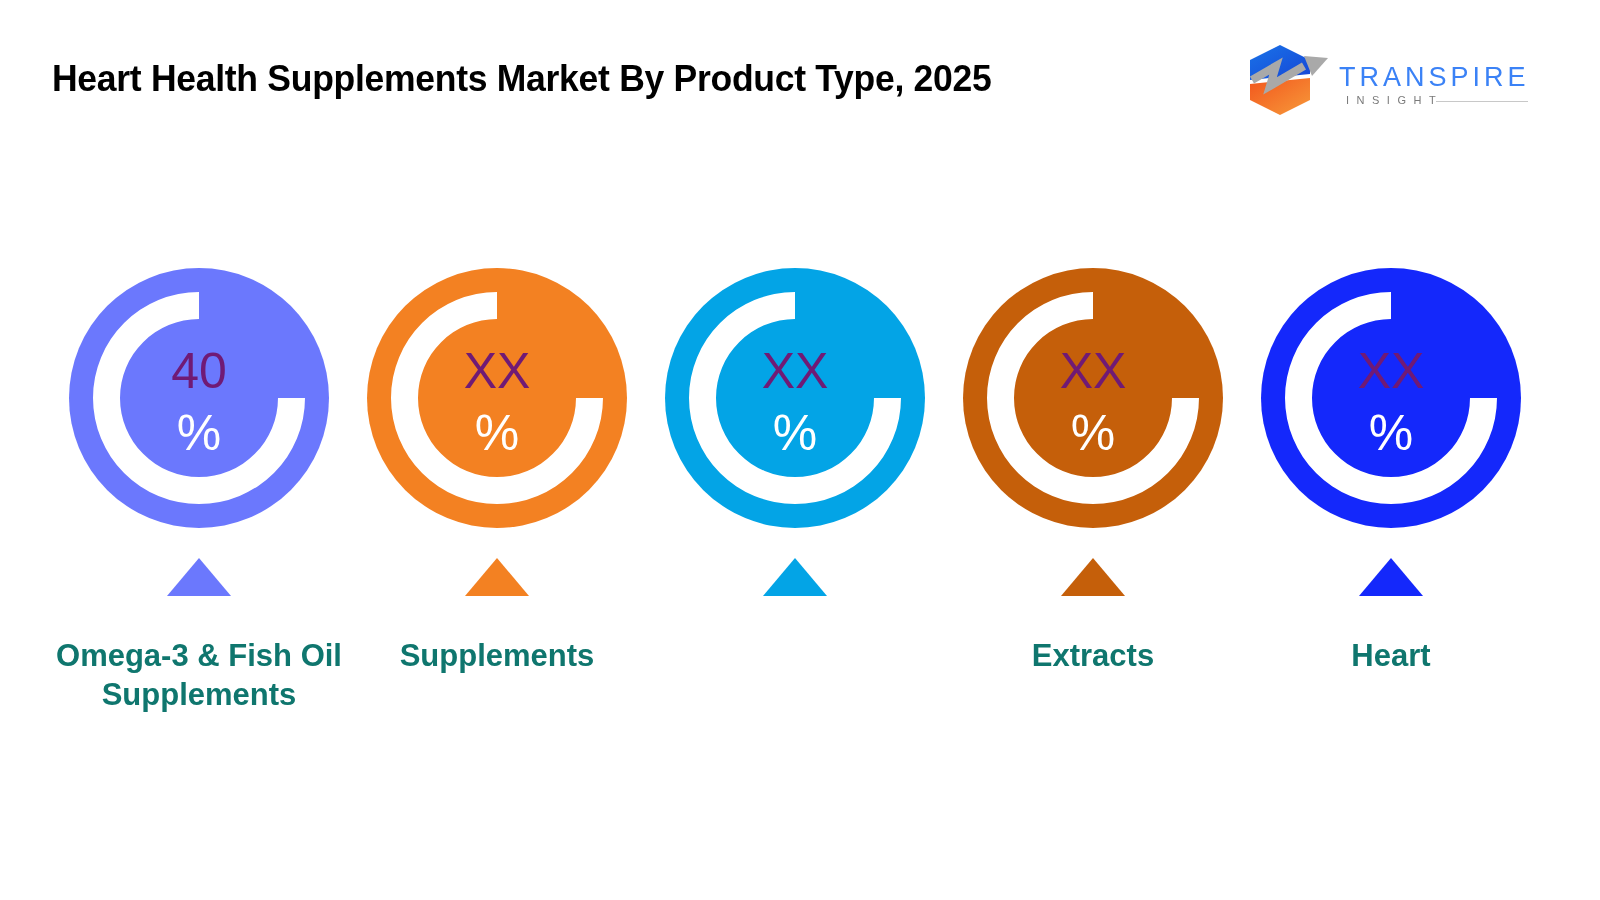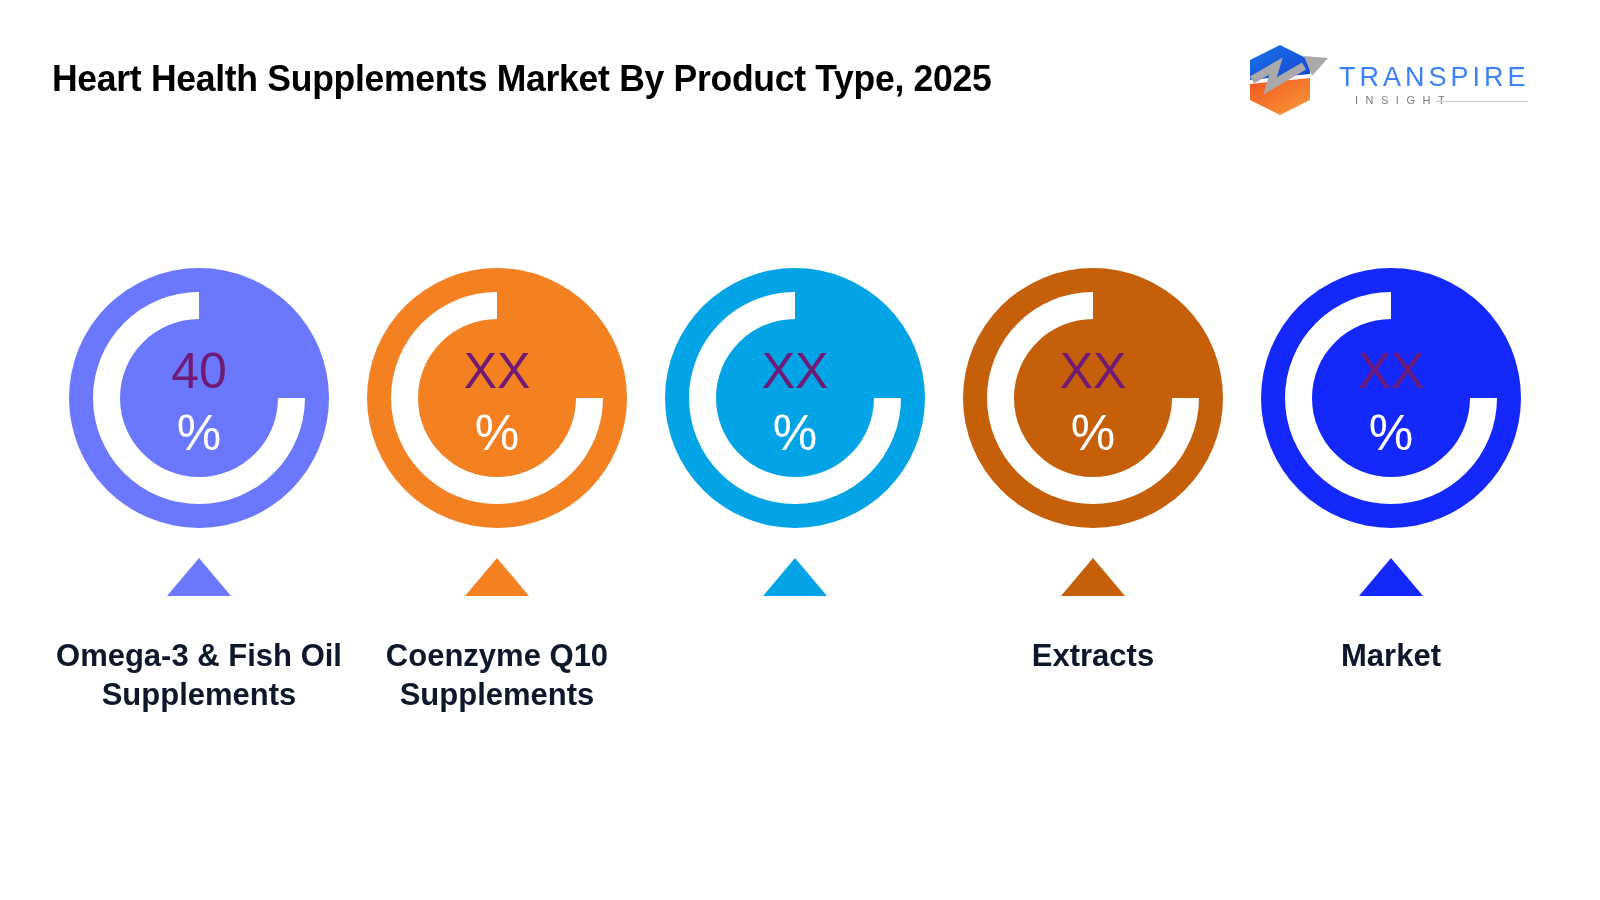--- a/index.html
+++ b/index.html
@@ -15,21 +15,21 @@
     }
 
     .logo { position: absolute; left: 1246px; top: 44px; width: 290px; height: 74px; }
     .logo svg { position: absolute; left: 0; top: 0; }
     .logo-name {
       position: absolute; left: 93px; top: 18px;
       font-family: "Liberation Sans", sans-serif; font-size: 27px; letter-spacing: 4px;
       color: #3b82f6; white-space: nowrap;
     }
     .logo-sub {
-      position: absolute; left: 109px; top: 50px;
+      position: absolute; left: 100px; top: 50px;
       font-family: "Liberation Sans", sans-serif; font-size: 11px; letter-spacing: 7.5px;
       color: #7a7a7a; white-space: nowrap;
     }
     .logo-line { position: absolute; left: 190px; top: 57px; width: 92px; height: 1px; background: #c8c8c8; }
 
     .item { position: absolute; top: 268px; width: 300px; }
     .disc { position: absolute; left: 20px; top: 0; width: 260px; height: 260px; }
     .disc svg { position: absolute; left: 0; top: 0; }
     .value {
       position: absolute; left: 0; width: 260px; top: 72px;
@@ -37,21 +37,21 @@
       font-size: 50px; line-height: 62px;
     }
     .pct {
       position: absolute; left: 0; width: 260px; top: 134px;
       text-align: center; color: #ffffff; font-family: "Liberation Sans", sans-serif;
       font-size: 50px; line-height: 62px;
     }
     .tri { position: absolute; left: 118px; top: 290px; }
     .label {
       position: absolute; left: -20px; width: 340px; top: 368px;
-      text-align: center; color: #0f172a; font-weight: bold;
+      text-align: center; color: #0f766e; font-weight: bold;
       font-family: "Liberation Sans", sans-serif; font-size: 31px; line-height: 39px;
     }
   </style>
 </head>
 <body>
 
 <div class="title">Heart Health Supplements Market By Product Type, 2025</div>
 
 <div class="logo">
   <svg width="84" height="74" viewBox="0 0 84 74">
@@ -99,21 +99,20 @@
       <circle cx="130" cy="130" r="130" fill="#f38122"></circle>
       <path d="M130 24 A106 106 0 1 0 236 130 L209 130 A79 79 0 1 1 130 51 Z" fill="#ffffff"></path>
     </svg>
     <div class="value">XX</div>
     <div class="pct">%</div>
   </div>
   <svg class="tri" width="64" height="38" viewBox="0 0 64 38">
     <polygon points="32,0 64,38 0,38" fill="#f38122"></polygon>
   </svg>
   <div class="label">
-    <div>Coenzyme Q10</div>
     <div>Supplements</div>
   </div>
 </div>
 
 <div class="item" style="left:645px;">
   <div class="disc">
     <svg width="260" height="260" viewBox="0 0 260 260">
       <circle cx="130" cy="130" r="130" fill="#03a4e6"></circle>
       <path d="M130 24 A106 106 0 1 0 236 130 L209 130 A79 79 0 1 1 130 51 Z" fill="#ffffff"></path>
     </svg>
@@ -150,16 +149,16 @@
       <circle cx="130" cy="130" r="130" fill="#1428fb"></circle>
       <path d="M130 24 A106 106 0 1 0 236 130 L209 130 A79 79 0 1 1 130 51 Z" fill="#ffffff"></path>
     </svg>
     <div class="value">XX</div>
     <div class="pct">%</div>
   </div>
   <svg class="tri" width="64" height="38" viewBox="0 0 64 38">
     <polygon points="32,0 64,38 0,38" fill="#1428fb"></polygon>
   </svg>
   <div class="label">
-    <div>Market</div>
+    <div>Heart</div>
     <div></div>
   </div>
 </div>
 
 </body></html>

